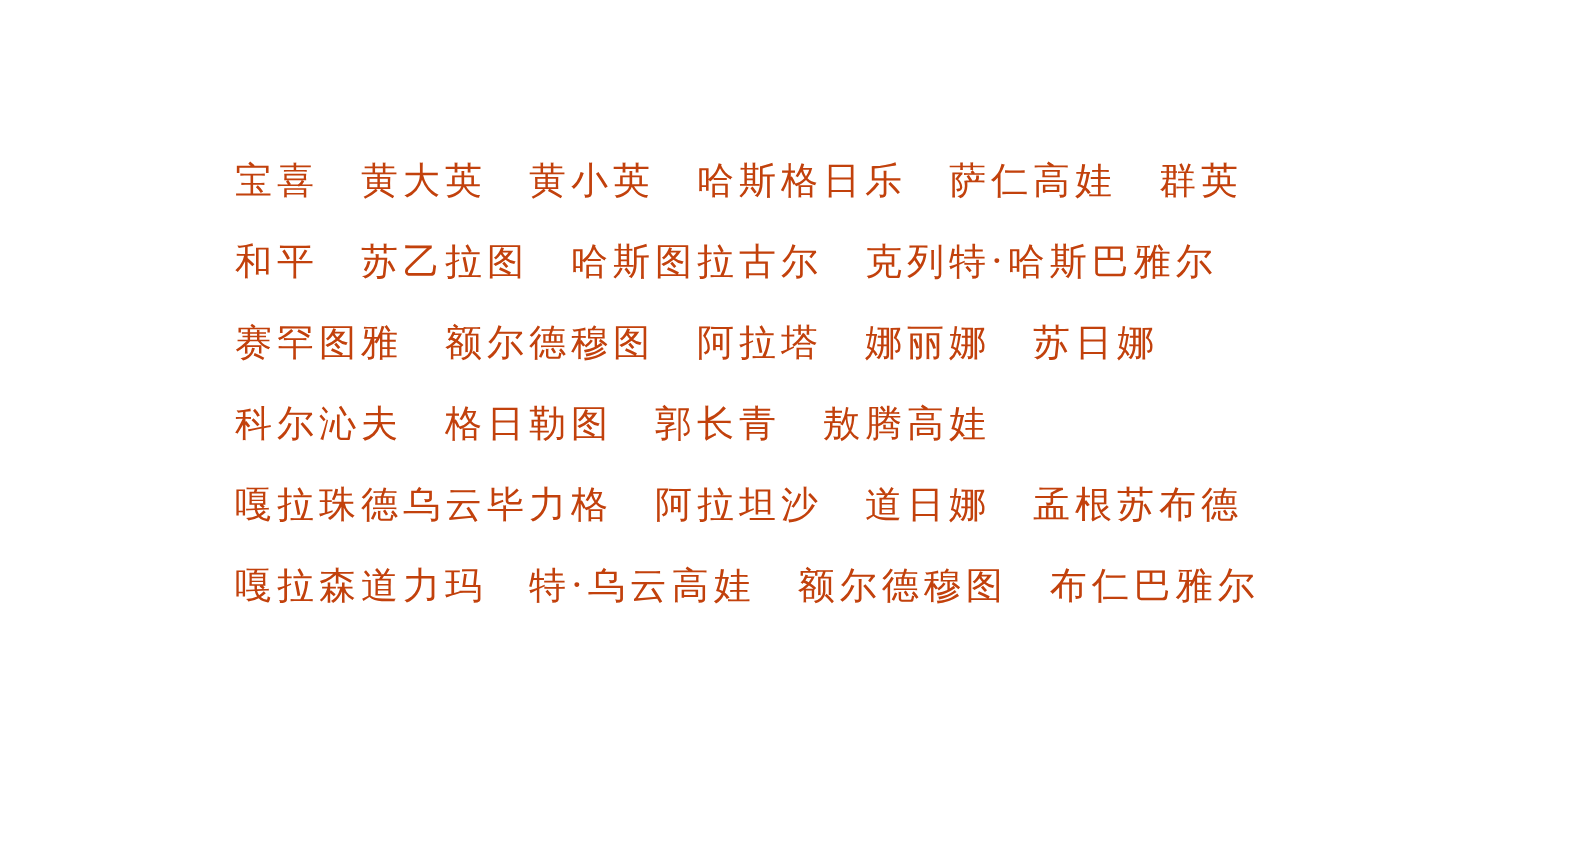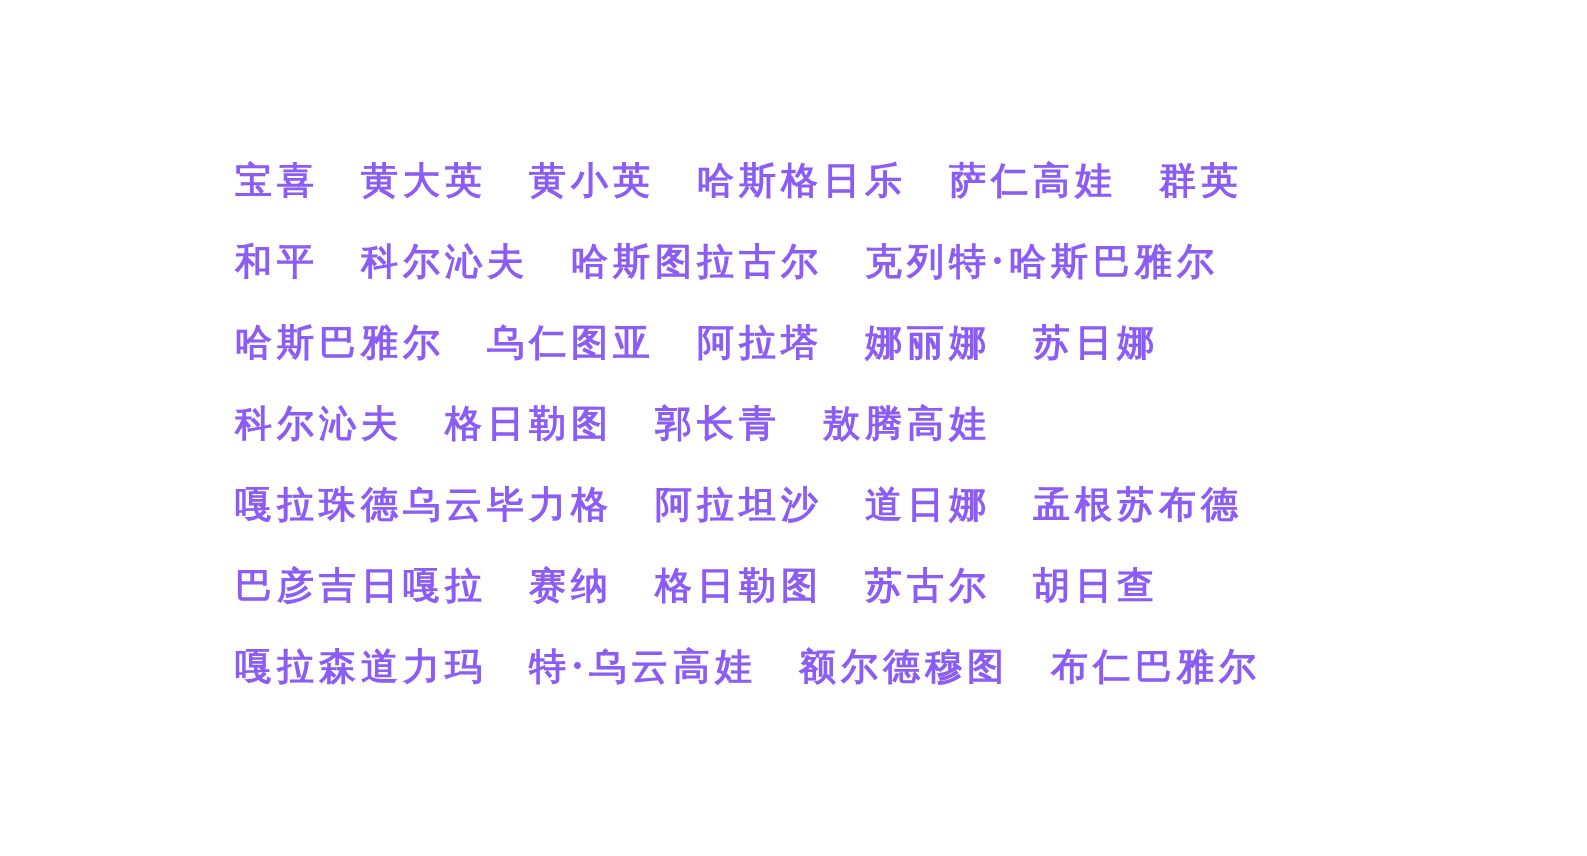--- a/index.html
+++ b/index.html
@@ -26,30 +26,29 @@
     position: absolute;
     left: 235px;
     top: 140px;
     width: 1180px;
   }
   .name-line {
     font-size: 37px;
     line-height: 81px;
     letter-spacing: 5px;
     white-space: nowrap;
-    color: #8b5cf6;
-    font-weight: 700;
+    color: #c2410c;
+    font-weight: 400;
   }
 </style>
 </head>
 <body>
 
 <div class="page">
   <div class="name-block">
     <div class="name-line">宝喜　黄大英　黄小英　哈斯格日乐　萨仁高娃　群英</div>
-    <div class="name-line">和平　科尔沁夫　哈斯图拉古尔　克列特·哈斯巴雅尔</div>
-    <div class="name-line">哈斯巴雅尔　乌仁图亚　阿拉塔　娜丽娜　苏日娜</div>
+    <div class="name-line">和平　苏乙拉图　哈斯图拉古尔　克列特·哈斯巴雅尔</div>
+    <div class="name-line">赛罕图雅　额尔德穆图　阿拉塔　娜丽娜　苏日娜</div>
     <div class="name-line">科尔沁夫　格日勒图　郭长青　敖腾高娃</div>
     <div class="name-line">嘎拉珠德乌云毕力格　阿拉坦沙　道日娜　孟根苏布德</div>
-    <div class="name-line">巴彦吉日嘎拉　赛纳　格日勒图　苏古尔　胡日查</div>
     <div class="name-line">嘎拉森道力玛　特·乌云高娃　额尔德穆图　布仁巴雅尔</div>
   </div>
 </div>
 
 </body></html>

